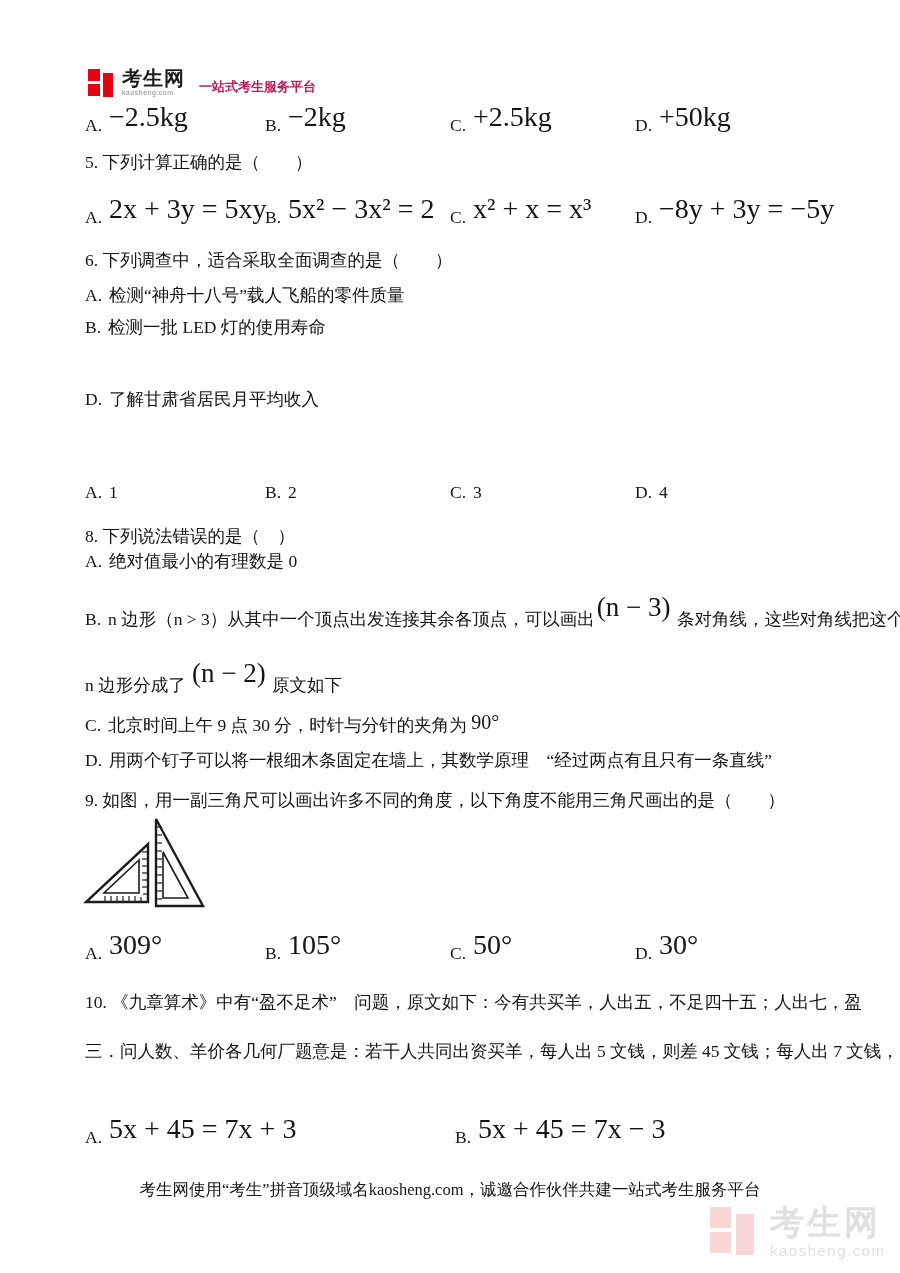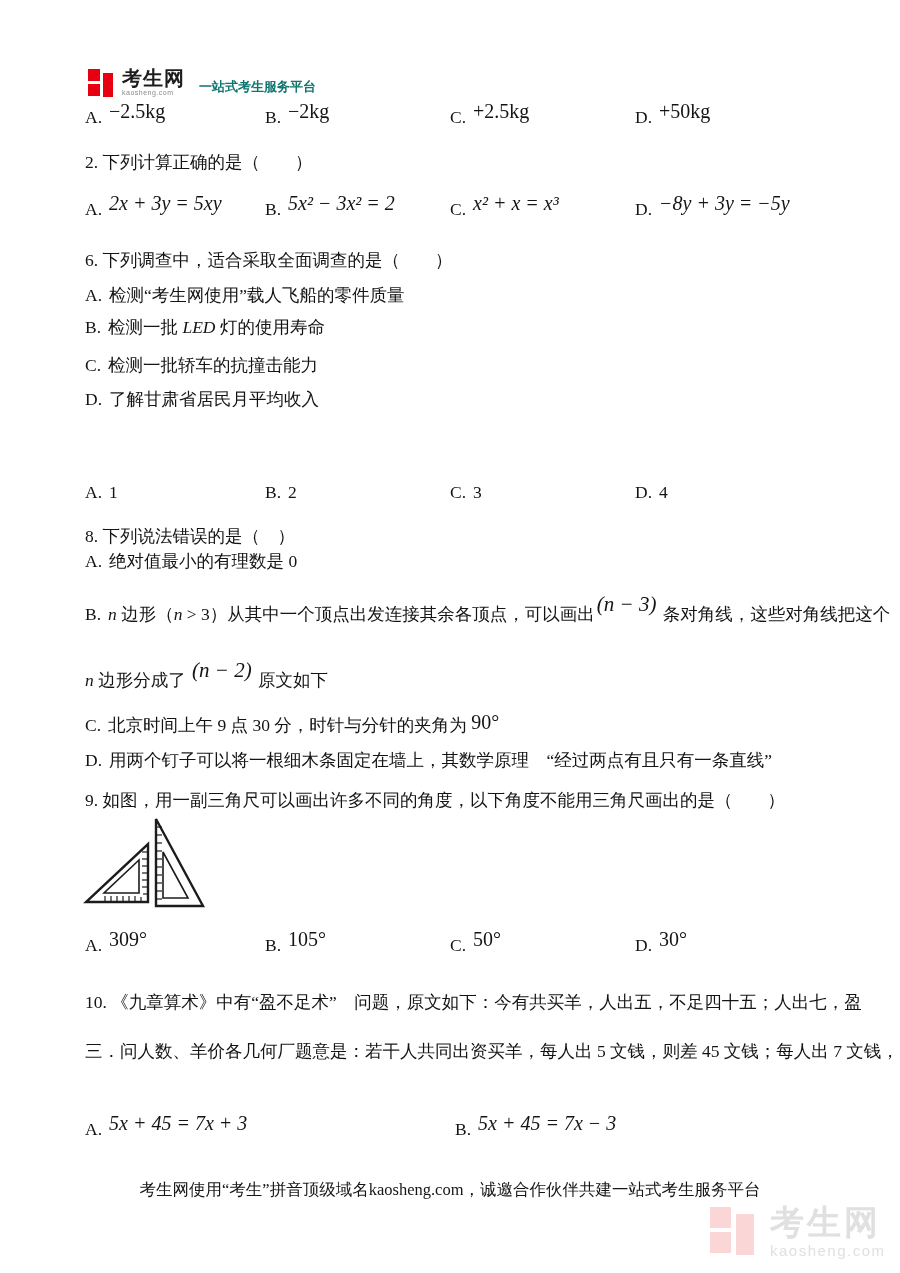--- a/index.html
+++ b/index.html
@@ -1,22 +1,22 @@
 <!DOCTYPE html>
 <html><head>
 <meta charset="utf-8">
 <style>
   html,body{margin:0;padding:0;background:#fff;}
   .page{position:relative;width:900px;height:1273px;background:#ffffff;overflow:hidden;
         font-family:"Liberation Serif",serif;color:#141414;font-size:17.5px;}
   .line{position:absolute;left:85px;white-space:nowrap;line-height:1.25;}
   .lbl{display:inline-block;margin-right:7px;}
-  .math{font-style:italic;}
-  .val{font-size:20px;position:relative;top:-5px;}
-  .bigmath{font-style:italic;font-size:21px;position:relative;top:-9px;padding:0 2px;}
+  .math{}
+  .val{font-size:28px;position:relative;top:-5px;}
+  .bigmath{font-size:27px;position:relative;top:-9px;padding:0 2px;}
   .degree{font-size:20px;position:relative;top:-2px;}
   .cell{position:absolute;top:0;white-space:nowrap;}
   .opt-row{height:30px;width:760px;}
   
   .logo{position:absolute;top:68px;left:88px;display:flex;align-items:flex-start;}
   .blocks{position:relative;width:30px;height:29px;flex:0 0 auto;}
   .blocks .b1{position:absolute;left:0;top:1px;width:12px;height:12px;}
   .blocks .b2{position:absolute;left:0;top:16px;width:12px;height:12px;}
   .blocks .b3{position:absolute;left:15px;top:5px;width:10px;height:24px;}
   .brandcol{margin-left:4px;line-height:1;}
@@ -44,42 +44,41 @@
   <div class="logo">
     <div class="blocks">
       <div class="b1" style="background:#e60012"></div>
       <div class="b2" style="background:#e60012"></div>
       <div class="b3" style="background:#e60012"></div>
     </div>
     <div class="brandcol">
       <div class="brand-cn">考生网</div>
       <div class="brand-dom">kaosheng.com</div>
     </div>
-    <div class="tagline" style="color:#0f766e">一站式考生服务平台</div>
+    <div class="tagline" style="color:#be185d">一站式考生服务平台</div>
   </div>
 
   <div class="line opt-row" style="top:104px">
     <span class="cell" style="left:0"><span class="lbl">A.</span><span class="val">−2.5kg</span></span>
     <span class="cell" style="left:180px"><span class="lbl">B.</span><span class="val">−2kg</span></span>
     <span class="cell" style="left:365px"><span class="lbl">C.</span><span class="val">+2.5kg</span></span>
     <span class="cell" style="left:550px"><span class="lbl">D.</span><span class="val">+50kg</span></span>
   </div>
 
-  <div class="line" style="top:152px">2. 下列计算正确的是（　　）</div>
+  <div class="line" style="top:152px">5. 下列计算正确的是（　　）</div>
   <div class="line opt-row" style="top:196px">
     <span class="cell" style="left:0"><span class="lbl">A.</span><span class="val math">2x + 3y = 5xy</span></span>
     <span class="cell" style="left:180px"><span class="lbl">B.</span><span class="val math">5x² − 3x² = 2</span></span>
     <span class="cell" style="left:365px"><span class="lbl">C.</span><span class="val math">x² + x = x³</span></span>
     <span class="cell" style="left:550px"><span class="lbl">D.</span><span class="val math">−8y + 3y = −5y</span></span>
   </div>
 
   <div class="line" style="top:250px">6. 下列调查中，适合采取全面调查的是（　　）</div>
-  <div class="line" style="top:285px"><span class="lbl">A.</span><span><span>检测“考生网使用”载人飞船的零件质量</span></span></div>
+  <div class="line" style="top:285px"><span class="lbl">A.</span><span><span>检测“神舟十八号”载人飞船的零件质量</span></span></div>
   <div class="line" style="top:317px"><span class="lbl">B.</span><span><span>检测一批 </span><span class="math">LED</span><span> 灯的使用寿命</span></span></div>
-  <div class="line" style="top:355px"><span class="lbl">C.</span><span><span>检测一批轿车的抗撞击能力</span></span></div>
   <div class="line" style="top:389px"><span class="lbl">D.</span><span><span>了解甘肃省居民月平均收入</span></span></div>
 
   <div class="line opt-row" style="top:482px">
     <span class="cell" style="left:0"><span class="lbl">A.</span><span>1</span></span>
     <span class="cell" style="left:180px"><span class="lbl">B.</span><span>2</span></span>
     <span class="cell" style="left:365px"><span class="lbl">C.</span><span>3</span></span>
     <span class="cell" style="left:550px"><span class="lbl">D.</span><span>4</span></span>
   </div>
 
   <div class="line" style="top:526px">8. 下列说法错误的是（　）</div>

